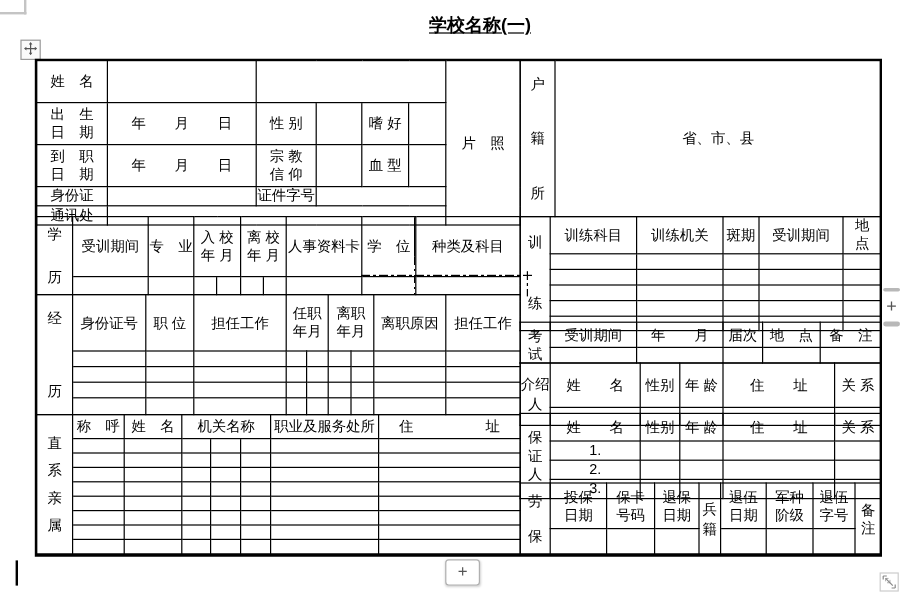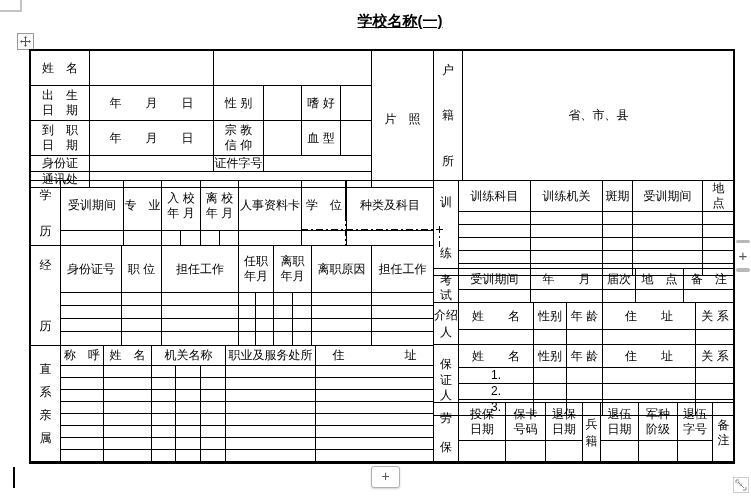--- a/index.html
+++ b/index.html
@@ -402,21 +402,21 @@
 <table class="tbl" style="left:433px;top:302px;width:301px">
   <colgroup>
       <col style="width:25px">
       <col style="width:75px">
       <col style="width:33px">
       <col style="width:36px">
       <col style="width:93px">
       <col style="width:39px">
     </colgroup>
   <tbody>
-      <tr style="height:27px">
+      <tr style="height:37px">
     <td rowspan="2" class="f11"><div class="vlabel" style="height:38px;padding:3px 0"><div>介绍</div><div>人</div></div></td>
     <td>姓　　名</td>
     <td>性别</td>
     <td>年 龄</td>
     <td>住　　址</td>
     <td>关 系</td>
   </tr>
   <tr style="height:15px">
         <td></td>
         <td></td>

